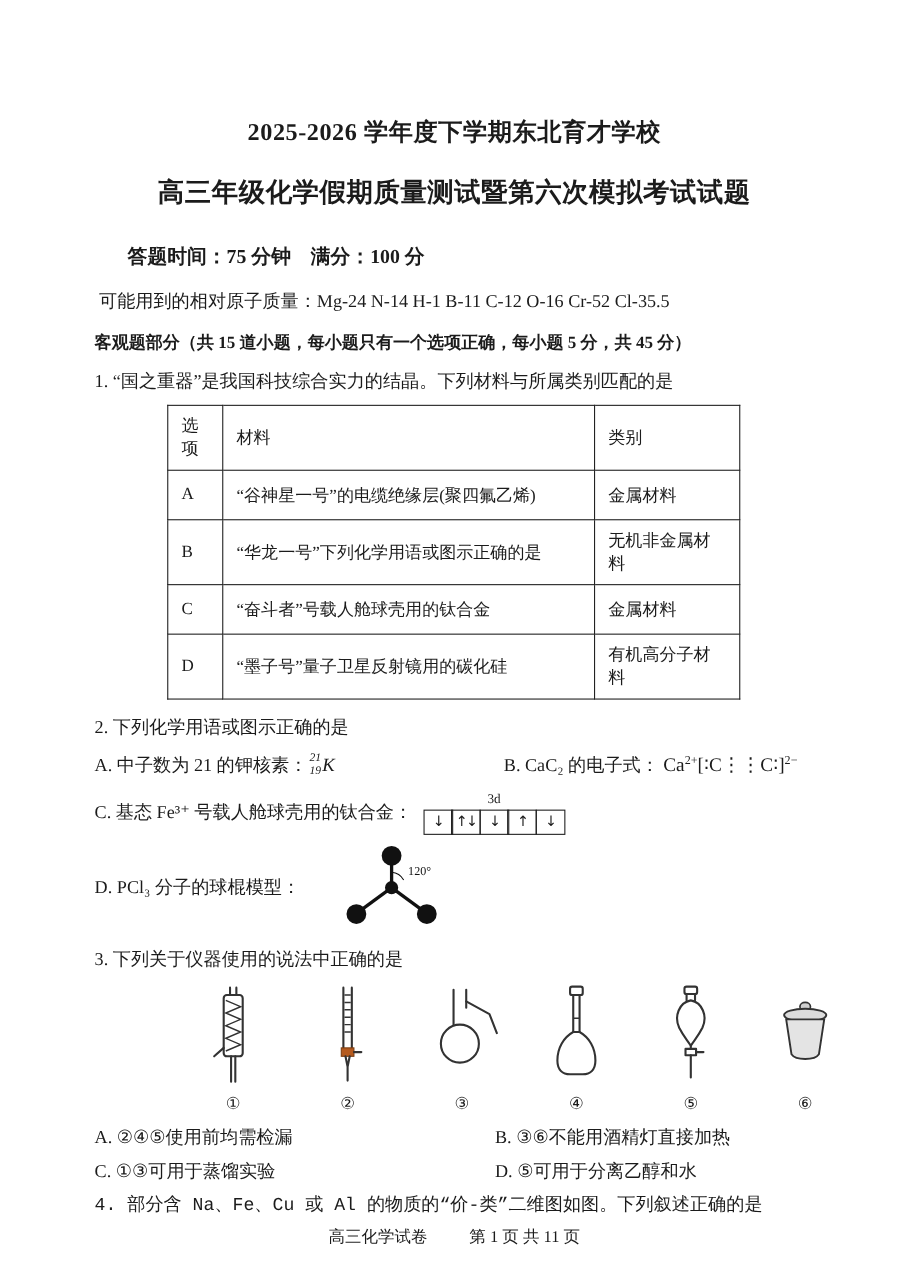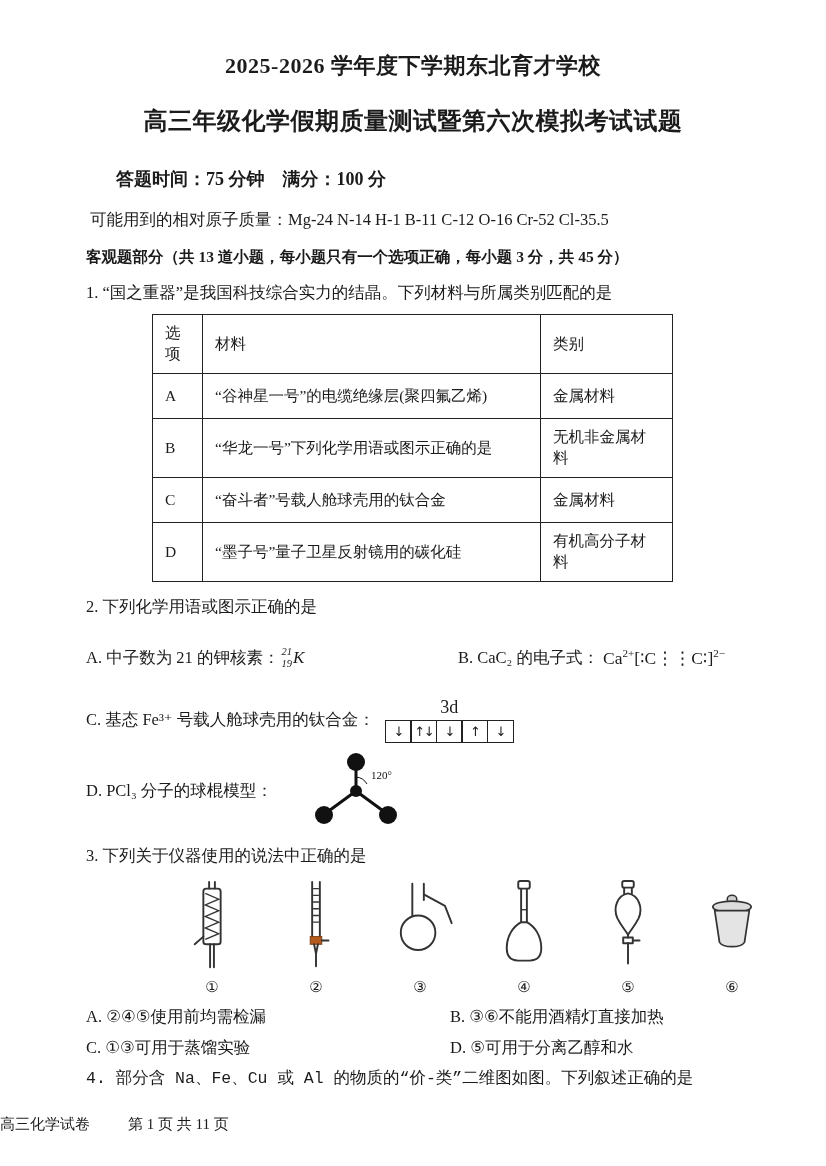--- a/index.html
+++ b/index.html
@@ -2,53 +2,53 @@
 <html><head>
 <meta charset="utf-8">
 <style>
   * { margin:0; padding:0; box-sizing:border-box; }
   html,body { background:#ffffff; }
   body {
     width:826px; height:1166px; position:relative; overflow:hidden;
     color:#1b1b1b;
     font-family:"Liberation Serif","DejaVu Serif",serif;
   }
-  .page { padding:51px 86px 0 86px; }
+  .page { padding:105px 86px 0 86px; }
 
   .title-1 { text-align:center; font-size:22px; font-weight:bold; letter-spacing:.5px; }
   .title-2 { text-align:center; font-size:24px; font-weight:bold; margin-top:24px; letter-spacing:.5px; }
   .exam-info { font-size:18px; font-weight:bold; margin-top:30px; padding-left:30px; }
   .masses { font-size:16.5px; margin-top:18px; padding-left:4px; }
   .section-title { text-align:center; font-size:21px; font-weight:bold; margin-top:18px; }
   .section-note { font-size:15.5px; font-weight:bold; margin-top:16px; }
 
   .qtext { font-size:16.5px; margin-top:14px; }
 
   table.q1 { border-collapse:collapse; margin:10px 0 0 66px; }
   table.q1 td {
     border:1px solid #222; font-size:15.5px; padding:8px 12px;
     height:45px; vertical-align:middle; text-align:left;
   }
   td.c-opt { width:50px; }
   td.c-mat { width:338px; }
   td.c-cat { width:132px; }
 
-  .opt-row { display:flex; align-items:center; margin-top:28px; font-size:16.5px; }
+  .opt-row { display:flex; align-items:center; margin-top:12px; font-size:16.5px; }
   .opt-a2 { flex:0 0 372px; display:flex; align-items:center; }
   .opt-b2 { display:flex; align-items:center; }
 
   .nuclide { display:inline-flex; align-items:center; margin-left:2px;font-style:italic; }
   .nuclide .nums { display:inline-flex; flex-direction:column; font-size:10.5px; line-height:1.1; text-align:right; margin-right:1px; }
   .nuclide .sym { font-size:17px; }
 
   .eformula { font-size:17.5px; margin-left:4px; white-space:nowrap; }
   .eformula sup { font-size:11px; }
 
   .orbital { display:inline-flex; flex-direction:column; align-items:center; margin-left:10px; }
-  .orb-label { font-size:18px; margin-bottom:2px; }
+  .orb-label { font-size:12px; margin-bottom:2px; }
   .orb-boxes { display:flex; }
   .obox {
     width:27px; height:23px; border:1.5px solid #222; margin-left:-1.5px;
     display:flex; align-items:center; justify-content:center;
     font-size:13px; letter-spacing:-1.5px;
     font-family:"DejaVu Sans",sans-serif;
   }
   .obox:first-child { margin-left:0; }
 
   .optD-row { display:flex; align-items:center; margin-top:8px; font-size:16.5px; }
@@ -57,35 +57,35 @@
   .equip { display:flex; flex-direction:column; align-items:center; width:78px; }
   .equip svg { display:block; }
   .equip-label { font-size:15px; margin-top:3px; }
 
   .q3-opts { margin-top:10px; }
   .q3-row { display:flex; font-size:16.5px; margin-top:9px;gap:24px; }
   .q3-row .left { flex:0 0 340px; }
 
   .footer {
     position:absolute; left:0; bottom:32px; width:100%;
-    display:flex; gap:38px; font-size:15px;
+    display:flex; justify-content:center; gap:38px; font-size:15px;
   }
   svg .ln { stroke:#333; stroke-width:2; fill:none; stroke-linecap:round; stroke-linejoin:round; }
   svg .thin { stroke:#333; stroke-width:1.4; fill:none; }
 </style>
 </head>
 <body>
 
 <div class="page">
 
   <div class="title-1">2025-2026 学年度下学期东北育才学校</div>
   <div class="title-2">高三年级化学假期质量测试暨第六次模拟考试试题</div>
   <div class="exam-info">答题时间：75 分钟　满分：100 分</div>
   <div class="masses">可能用到的相对原子质量：Mg-24 N-14 H-1 B-11 C-12 O-16 Cr-52 Cl-35.5</div>
-  <div class="section-note">客观题部分（共 13 道小题，每小题只有一个选项正确，每小题 3 分，共 45 分）</div>
+  <div class="section-note">客观题部分（共 15 道小题，每小题只有一个选项正确，每小题 5 分，共 45 分）</div>
 
   <div class="qtext">1. “国之重器”是我国科技综合实力的结晶。下列材料与所属类别匹配的是</div>
 
   <table class="q1">
     <tbody>
         <tr>
       <td class="c-opt">选项</td>
       <td class="c-mat">材料</td>
       <td class="c-cat">类别</td>
     </tr>

